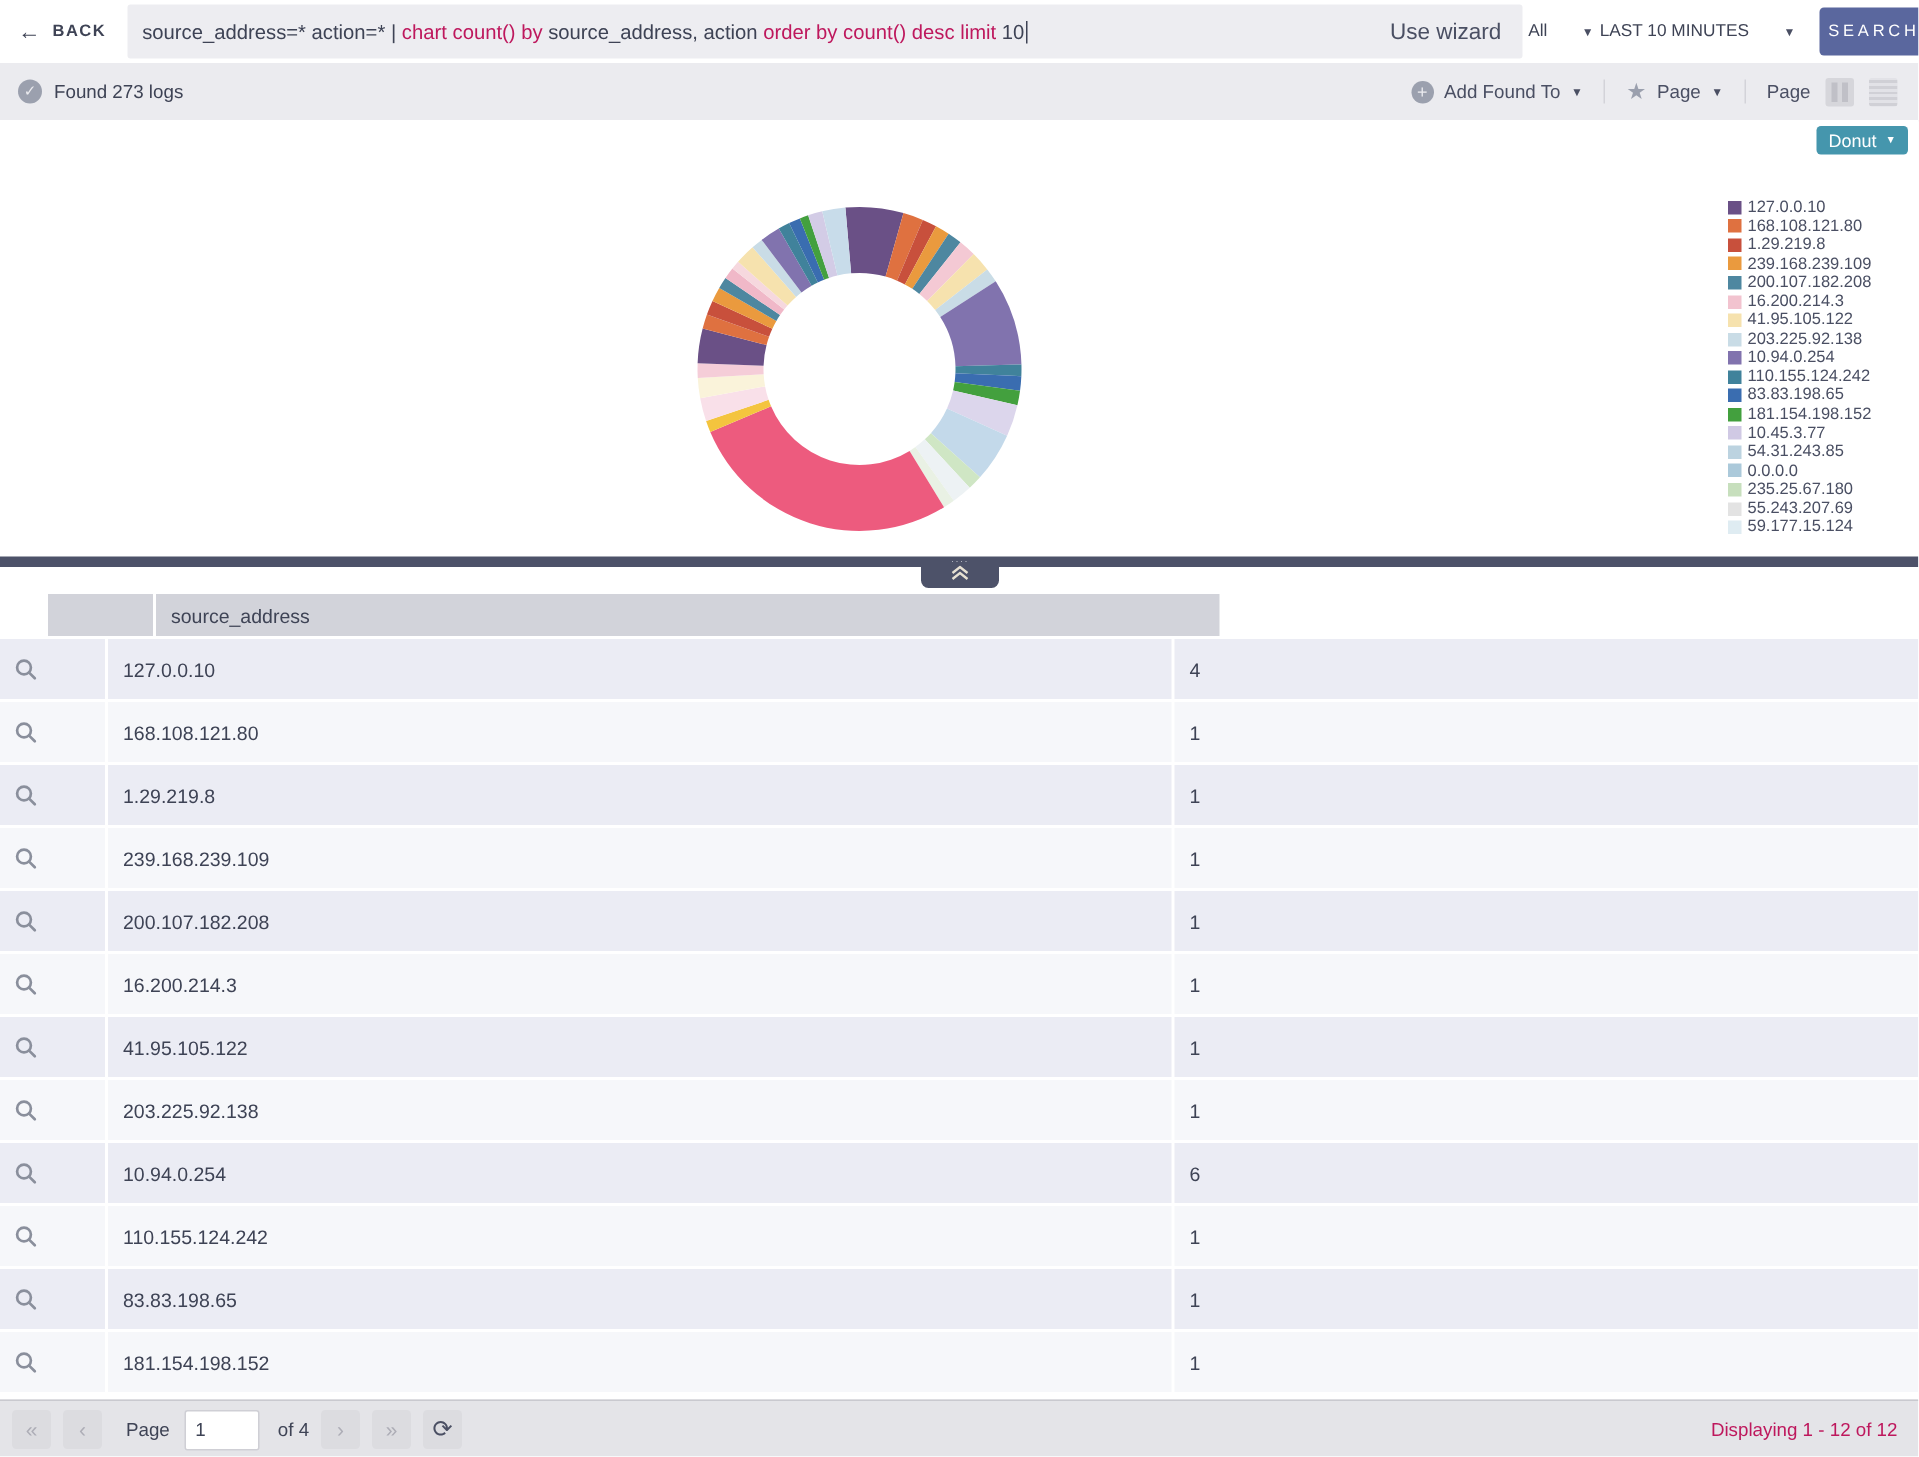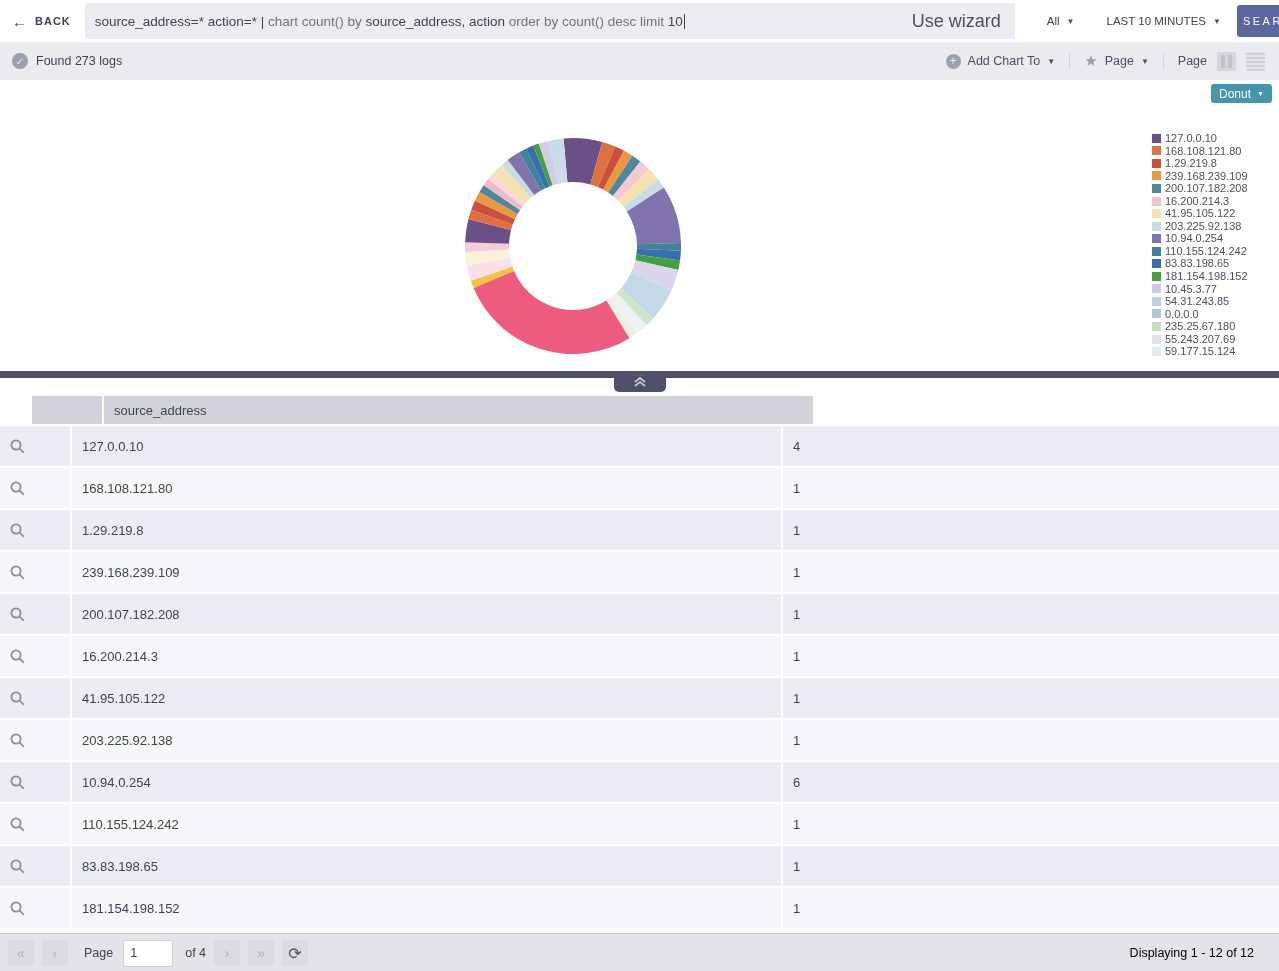--- a/index.html
+++ b/index.html
@@ -5,24 +5,24 @@
   html,body{margin:0;padding:0;background:#fff;}
   .app{position:relative;width:1279px;height:971px;font-family:"Liberation Sans",sans-serif;color:#3e4355;overflow:hidden;background:#fff;}
 
   
   .topbar{position:absolute;left:0;top:0;width:1279px;height:42px;background:#fff;display:flex;align-items:center;}
   .back{display:flex;align-items:center;gap:7px;padding:0 14px 0 12px;font-size:11px;letter-spacing:1px;font-weight:bold;color:#3e4355;cursor:pointer;}
   .back .arr{font-size:15px;font-weight:normal;}
   .searchbox{position:relative;height:36px;margin-top:0;flex:0 0 930px;background:#ededf1;display:flex;align-items:center;border-radius:2px;}
   .query{font-size:13.5px;padding-left:10px;white-space:nowrap;overflow:hidden;}
   .query .seg-dark{color:#3e4355;margin-top:37px;}
-  .query .seg-blue{color:#737373;}
+  .query .seg-blue{color:#be185d;}
   .caret-line{display:inline-block;width:1px;height:15px;background:#3e4355;vertical-align:-3px;margin-left:1px;}
-  .wizard{position:absolute;right:14px;top:0;height:36px;display:flex;align-items:center;font-size:18px;color:#4a4f63;cursor:pointer;}
-  .scope,.timerange{display:flex;align-items:center;gap:7px;font-size:11.5px;color:#3e4355;margin-left:32px;cursor:pointer;white-space:nowrap;}
+  .wizard{position:absolute;right:14px;top:0;height:36px;display:flex;align-items:center;font-size:15px;color:#4a4f63;cursor:pointer;}
+  .scope,.timerange{display:flex;align-items:center;gap:23px;font-size:11.5px;color:#3e4355;margin-left:4px;cursor:pointer;white-space:nowrap;}
   .tri{font-size:8px;color:#4a4f63;}
   .searchbtn{margin-left:16px;width:104px;height:32px;background:#5a679e;color:#fff;border:none;border-radius:3px;font-family:"Liberation Sans",sans-serif;font-size:11px;letter-spacing:2.5px;cursor:pointer;}
 
   
   .statusbar{position:absolute;left:0;top:42px;width:1279px;height:38px;background:#ebebef;border-bottom:1px solid #dcdce2;display:flex;align-items:center;font-size:12.5px;}
   .foundwrap{display:flex;align-items:center;gap:8px;padding-left:12px;color:#3e4355;}
   .checkcircle{width:16px;height:16px;border-radius:50%;background:#9ba0ae;color:#ebebef;font-size:10px;display:flex;align-items:center;justify-content:center;}
   .statusright{margin-left:auto;display:flex;align-items:center;gap:10px;padding-right:14px;color:#4a4f63;}
   .sr-item{display:flex;align-items:center;gap:7px;cursor:pointer;white-space:nowrap;}
   .pluscircle{width:15px;height:15px;border-radius:50%;background:#9ba0ae;color:#ebebef;font-size:12px;line-height:14px;text-align:center;}
@@ -59,21 +59,21 @@
   .trow.even .tc{background:#f6f7fa;}
   .trow .tc.icon{justify-content:flex-start;padding-left:9px;cursor:pointer;}
 
   
   .footer{position:absolute;left:0;top:933px;width:1279px;height:38px;background:#e4e4e8;border-top:1px solid #c9c9cf;display:flex;align-items:center;font-size:12.5px;color:#3e4355;}
   .pgbtn{width:26px;height:26px;border-radius:3px;background:#dcdce0;color:#adadb6;border:none;font-size:14px;margin-left:8px;display:flex;align-items:center;justify-content:center;cursor:pointer;font-family:"Liberation Sans",sans-serif;}
   .pg-label{margin-left:16px;}
   .pg-input{width:36px;height:25px;margin-left:10px;border:1px solid #cfcfd5;border-radius:2px;background:#fff;font-size:12.5px;padding:0 6px;color:#3e4355;font-family:"Liberation Sans",sans-serif;}
   .pg-of{margin-left:12px;}
   .refreshbtn{color:#4a4f63;font-size:16px;background:#dcdce0;}
-  .displaying{margin-left:auto;padding-right:25px;color:#000000;}
+  .displaying{margin-left:auto;padding-right:14px;color:#be185d;}
 </style>
 </head>
 <body>
 
 <div class="app">
 
   <div class="topbar">
     <div class="back">
       <span class="arr">←</span>
       <span>BACK</span>
@@ -95,21 +95,21 @@
   </div>
 
   <div class="statusbar">
     <div class="foundwrap">
       <span class="checkcircle">✓</span>
       <span>Found 273 logs</span>
     </div>
     <div class="statusright">
       <div class="sr-item">
         <span class="pluscircle">+</span>
-        <span>Add Chart To</span>
+        <span>Add Found To</span>
         <span class="tri">▼</span>
       </div>
       <div class="vdiv"></div>
       <div class="sr-item">
         <span class="star">★</span>
         <span>Page</span>
         <span class="tri">▼</span>
       </div>
       <div class="vdiv"></div>
       <span>Page</span>

